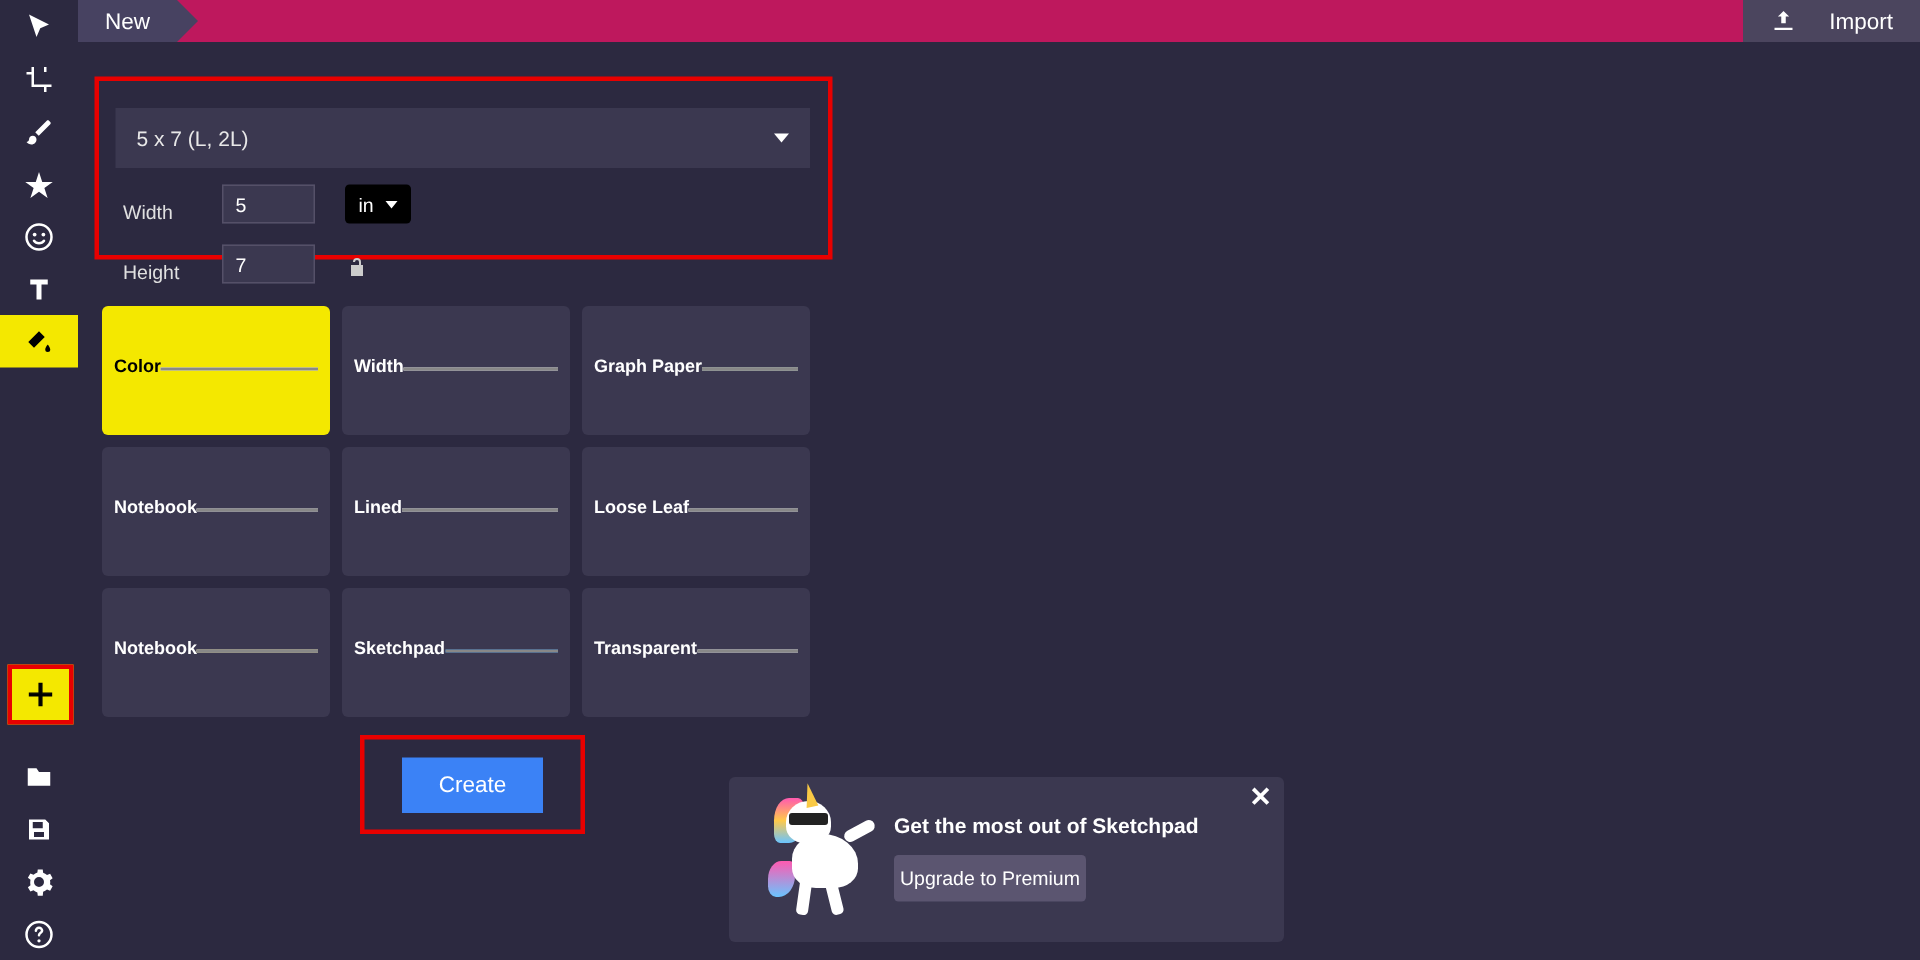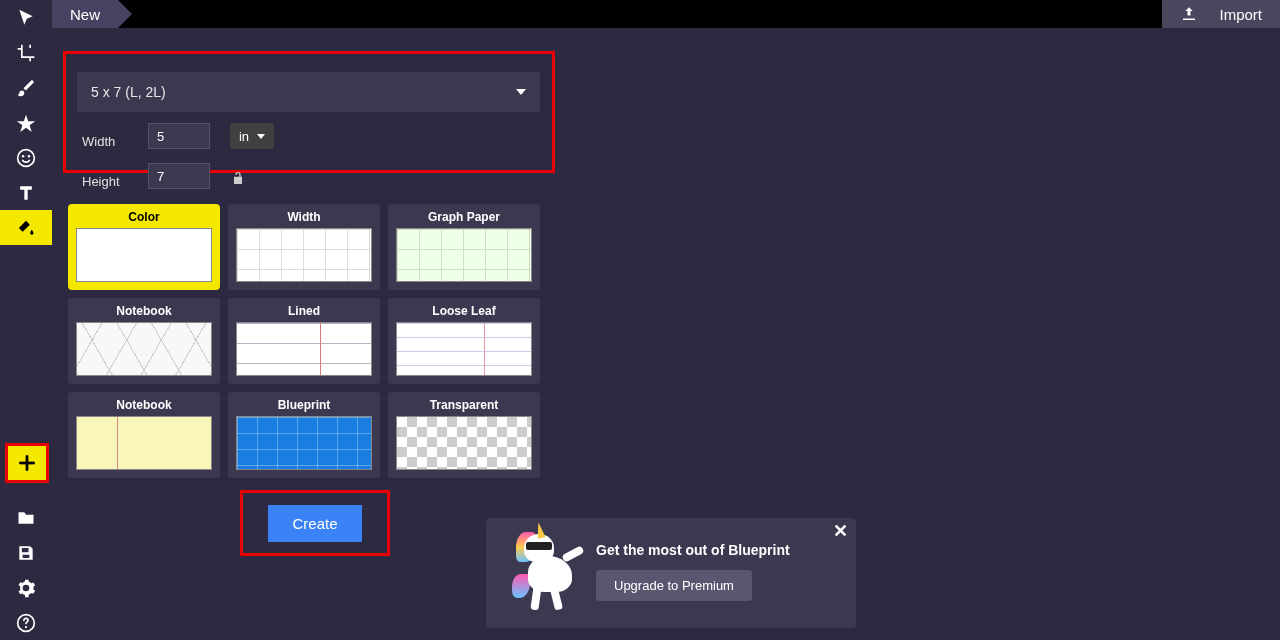--- a/index.html
+++ b/index.html
@@ -7,48 +7,48 @@
 
 
 .toolbar-left { position: absolute; left: 0; top: 0; width: 52px; height: 640px; background: #2c2940; display: flex; flex-direction: column; }
 .tool-btn { width: 52px; height: 35px; display: flex; align-items: center; justify-content: center; cursor: pointer; color: #fff; }
 .tool-btn svg { width: 20px; height: 20px; fill: #fff; }
 .tool-btn.active { background: #f4e800; }
 .tool-btn.active svg { fill: #000; }
 .tool-spacer { flex: 1; }
 
 
-.header { position: absolute; left: 52px; top: 0; right: 0; height: 28px; background: #000000; display: flex; align-items: center; }
+.header { position: absolute; left: 52px; top: 0; right: 0; height: 28px; background: #be185d; display: flex; align-items: center; }
 .tab-new { height: 28px; padding: 0 18px; background: #474261; display: flex; align-items: center; color: #fff; font-size: 15px; position: relative; }
 .tab-new::after { content: ''; position: absolute; right: -14px; top: 0; width: 0; height: 0; border-top: 14px solid transparent; border-bottom: 14px solid transparent; border-left: 14px solid #474261; }
 .header-spacer { flex: 1; }
 .import-btn { height: 28px; background: #4b455e; padding: 0 18px; display: flex; align-items: center; gap: 21px; cursor: pointer; font-size: 15px; color: #fff; }
 .import-btn svg { width: 18px; height: 18px; fill: #fff; }
 
 
 .main { position: absolute; left: 52px; top: 28px; right: 0; bottom: 0; }
 
 
 .red-box { position: absolute; left: 11px; top: 23px; width: 492px; height: 122px; border: 3px solid #e80000; }
 .preset-row { position: absolute; left: 25px; top: 44px; width: 463px; height: 40px; background: #3b3850; display: flex; align-items: center; padding: 0 14px; color: #e8e8e8; font-size: 14px; }
 .preset-row .caret { margin-left: auto; width: 0; height: 0; border-left: 5px solid transparent; border-right: 5px solid transparent; border-top: 6px solid #fff; }
 
 .dim-row { position: absolute; left: 30px; width: 460px; display: flex; align-items: flex-end; gap: 20px; }
 .dim-row.width { top: 95px; }
 .dim-row.height { top: 135px; }
 .dim-label { width: 46px; color: #e0e0e0; font-size: 13px; }
 .dim-input { width: 62px; height: 26px; background: #3b3850; border: 1px solid #555068; color: #fff; padding: 0 8px; font-size: 13px; }
-.unit-select { width: 44px; height: 26px; background: #404040; display: flex; align-items: center; justify-content: center; gap: 4px; color: #fff; font-size: 13px; cursor: pointer; border-radius: 3px; }
+.unit-select { width: 44px; height: 26px; background: #000000; display: flex; align-items: center; justify-content: center; gap: 4px; color: #fff; font-size: 13px; cursor: pointer; border-radius: 3px; }
 .unit-select .caret { width: 0; height: 0; border-left: 4px solid transparent; border-right: 4px solid transparent; border-top: 5px solid #fff; margin-left: 4px; }
 .lock-icon { color: #ccc; }
 .lock-icon svg { width: 16px; height: 16px; fill: #ccc; }
 
 
 .card-grid { position: absolute; left: 16px; top: 176px; display: grid; grid-template-columns: repeat(3, 152px); grid-auto-rows: 86px; gap: 8px; }
-.card { background: #3b3850; border-radius: 4px; padding: 6px 8px 8px; display: flex; flex-direction: column; align-items: center; cursor: pointer; }
+.card { background: #3b3850; border-radius: 4px; padding: 6px 8px 8px; display: flex; flex-direction: row; align-items: center; cursor: pointer; }
 .card.selected { background: #f4e800; color: #000; }
 .card.selected .card-title { color: #000; }
 .card-title { font-size: 12px; font-weight: bold; color: #fff; margin-bottom: 4px; }
 .card-preview { flex: 1; width: 100%; background: #fff; border: 1px solid #888; position: relative; overflow: hidden; }
 
 
 .preview-grid { background-image: linear-gradient(#ddd 1px, transparent 1px), linear-gradient(90deg, #ddd 1px, transparent 1px); background-size: 22px 20px; }
 .preview-graph { background-color: #efffe8; background-image: linear-gradient(#cde0c0 1px, transparent 1px), linear-gradient(90deg, #cde0c0 1px, transparent 1px); background-size: 22px 20px; }
 .preview-isometric { background: #f8f8f8; }
 .preview-isometric::before, .preview-isometric::after { content: ''; position: absolute; inset: 0; background-image: repeating-linear-gradient(60deg, #ccc 0, #ccc 1px, transparent 1px, transparent 30px); }
@@ -68,21 +68,21 @@
 
 
 .plus-highlight { position: absolute; left: 5px; top: 443px; width: 44px; height: 40px; border: 3px solid #e80000; background: #f4e800; display: flex; align-items: center; justify-content: center; z-index: 5; }
 .plus-highlight svg { width: 22px; height: 22px; fill: #000; stroke: #000; }
 
 
 .popup { position: absolute; left: 434px; top: 490px; width: 370px; height: 110px; background: #3b3850; border-radius: 4px; padding: 14px 18px 14px 110px; }
 .popup .unicorn { position: absolute; left: 20px; top: 6px; width: 84px; height: 96px; }
 .popup-close { position: absolute; right: 8px; top: 4px; color: #fff; font-size: 18px; font-weight: bold; cursor: pointer; line-height: 1; }
 .popup-title { color: #fff; font-weight: bold; font-size: 14px; margin-top: 10px; margin-bottom: 12px; }
-.upgrade-btn { background: #5b5570; color: #fff; border: none; padding: 8px 18px; font-size: 13px; border-radius: 3px; cursor: pointer; }
+.upgrade-btn { background: #5b5570; color: #fff; border: none; padding: 8px 4px; font-size: 13px; border-radius: 3px; cursor: pointer; }
 
 
 .unicorn-body { position: relative; width: 100%; height: 100%; }
 .u-head { position: absolute; left: 18px; top: 10px; width: 30px; height: 28px; background: #fff; border-radius: 50% 50% 40% 40%; }
 .u-horn { position: absolute; left: 30px; top: -2px; width: 0; height: 0; border-left: 4px solid transparent; border-right: 4px solid transparent; border-bottom: 16px solid #f9c945; transform: rotate(-12deg); }
 .u-mane { position: absolute; left: 10px; top: 8px; width: 20px; height: 30px; background: linear-gradient(180deg, #ff5ab0, #ffc94a, #6ac4ff); border-radius: 50% 20% 50% 20%; }
 .u-body { position: absolute; left: 22px; top: 32px; width: 44px; height: 36px; background: #fff; border-radius: 50% 60% 40% 40%; }
 .u-arm { position: absolute; left: 56px; top: 26px; width: 22px; height: 8px; background: #fff; border-radius: 4px; transform: rotate(-28deg); }
 .u-leg1 { position: absolute; left: 26px; top: 62px; width: 8px; height: 24px; background: #fff; border-radius: 3px; transform: rotate(8deg); }
 .u-leg2 { position: absolute; left: 46px; top: 60px; width: 8px; height: 26px; background: #fff; border-radius: 3px; transform: rotate(-14deg); }
@@ -226,21 +226,21 @@
     </div>
     <div class="card">
       <div class="card-title">Loose Leaf</div>
       <div class="card-preview preview-looseleaf"></div>
     </div>
     <div class="card">
       <div class="card-title">Notebook</div>
       <div class="card-preview preview-notebook"></div>
     </div>
     <div class="card">
-      <div class="card-title">Blueprint</div>
+      <div class="card-title">Sketchpad</div>
       <div class="card-preview preview-blueprint"></div>
     </div>
     <div class="card">
       <div class="card-title">Transparent</div>
       <div class="card-preview preview-transparent"></div>
     </div>
   </div>
 
   <div class="create-area">
     <button class="create-btn">Create</button>
@@ -256,16 +256,16 @@
         <div class="u-body"></div>
         <div class="u-mane"></div>
         <div class="u-head"></div>
         <div class="u-shades"></div>
         <div class="u-horn"></div>
         <div class="u-arm"></div>
         <div class="u-leg1"></div>
         <div class="u-leg2"></div>
       </div>
     </div>
-    <div class="popup-title">Get the most out of Blueprint</div>
+    <div class="popup-title">Get the most out of Sketchpad</div>
     <button class="upgrade-btn">Upgrade to Premium</button>
   </div>
 </div>
 
 </body></html>

